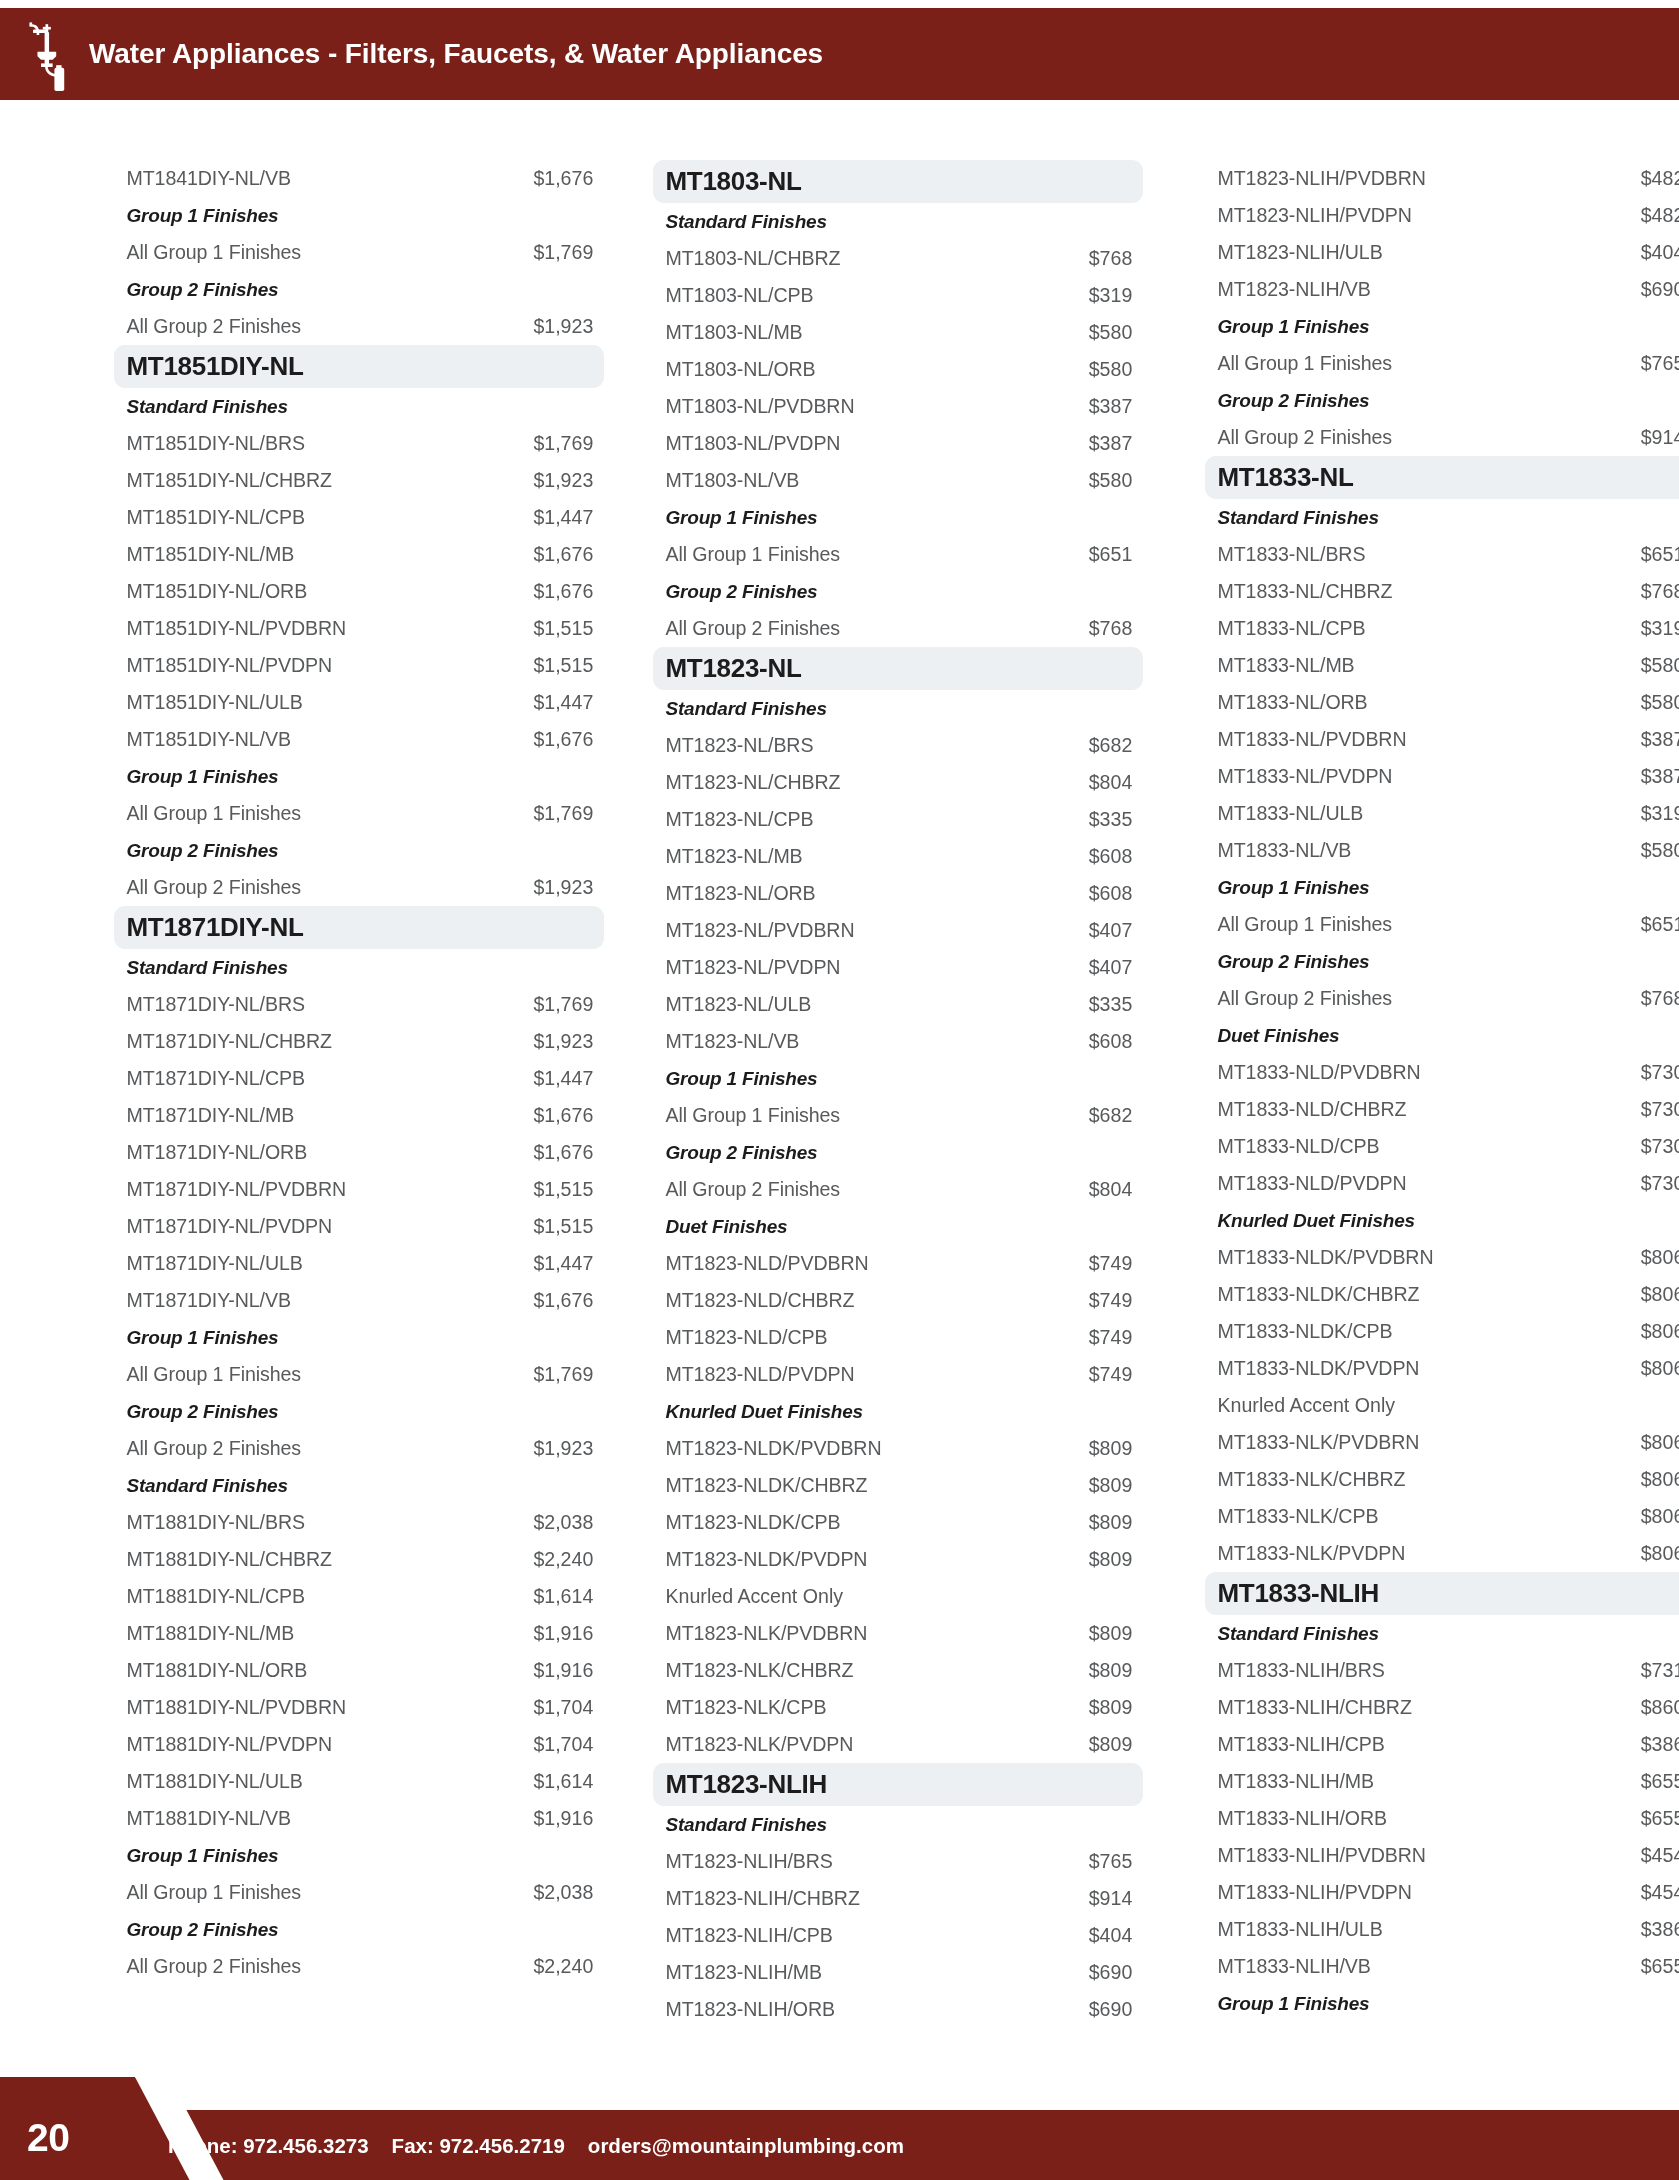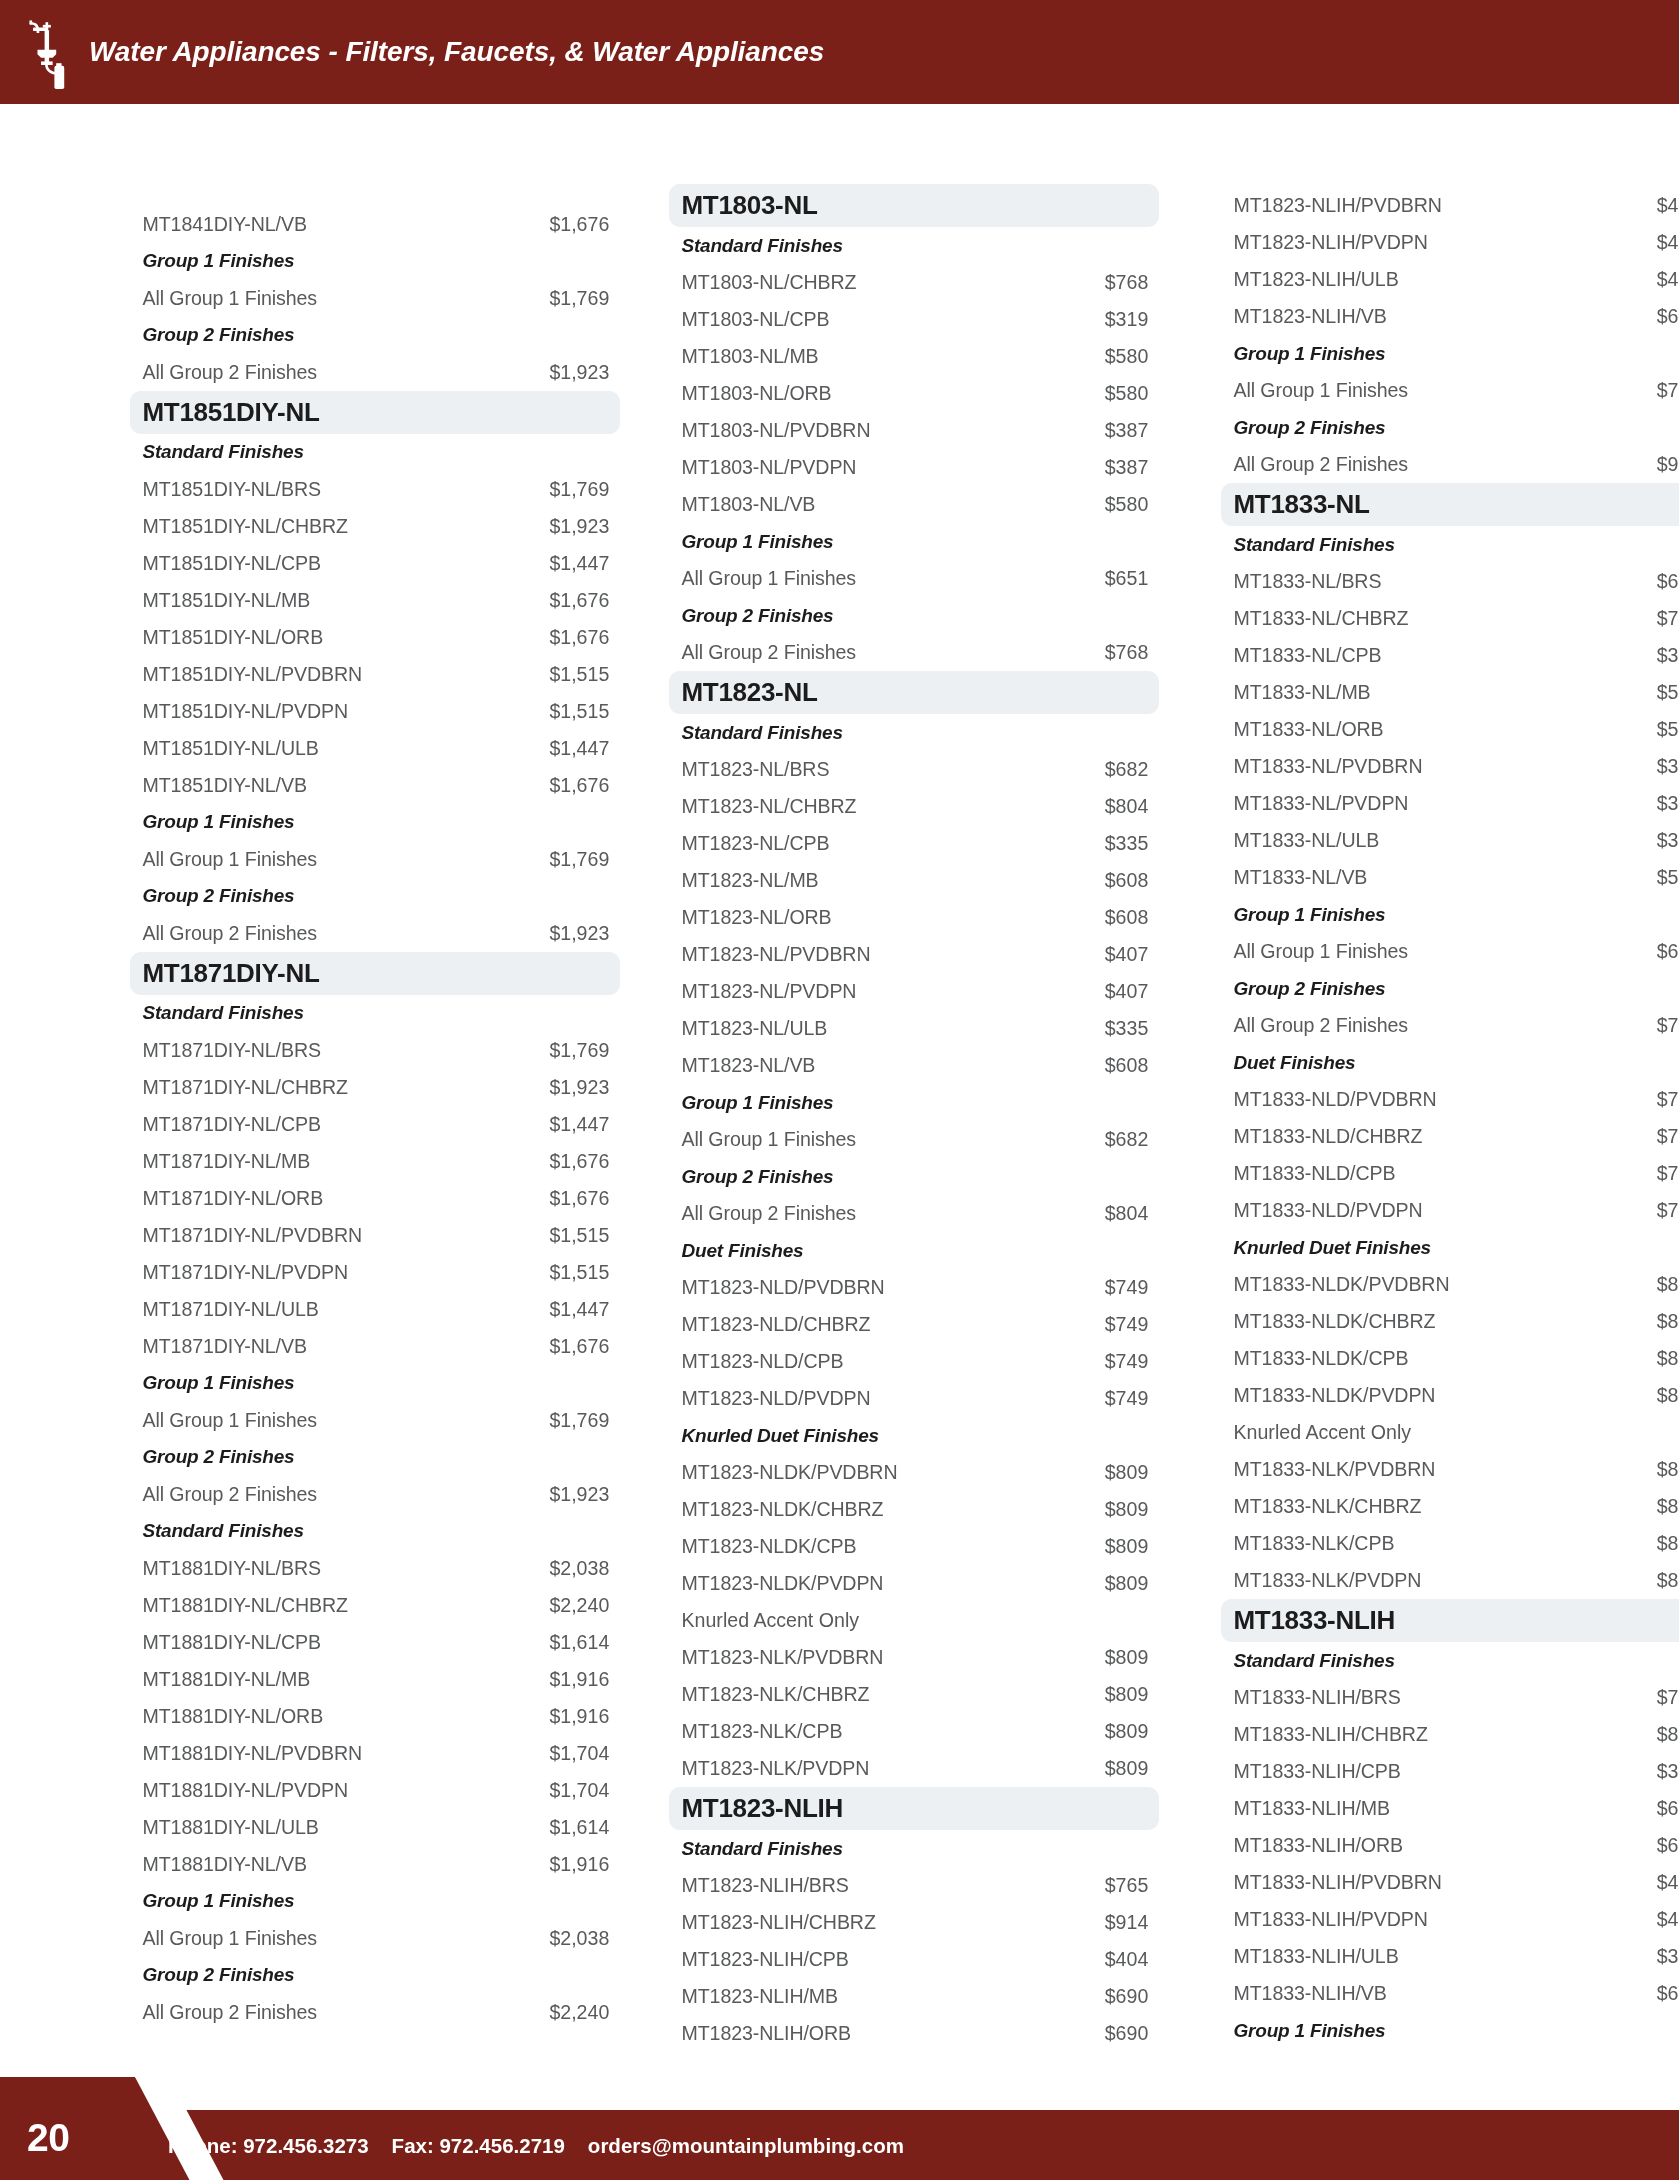--- a/index.html
+++ b/index.html
@@ -10,27 +10,26 @@
     height: 2181px;
     background: #ffffff;
     font-family: "Liberation Sans", sans-serif;
     position: relative;
     overflow: hidden;
   }
 
   
   .page-header {
     position: absolute;
-    top: 0; left: 0;
+    top: 8px; left: 0;
     width: 1680px;
-    height: 104px;
+    height: 92px;
     background: #7a2018;
     display: flex;
     align-items: center;
-    font-style: italic;
   }
   .header-icon {
     width: 41px;
     height: 75px;
     margin-left: 25px;
     margin-right: 23px;
     flex: 0 0 auto;
   }
   .header-icon svg { display: block; width: 100%; height: 100%; }
   .header-title {
@@ -38,25 +37,24 @@
     font-size: 28px;
     font-weight: bold;
     letter-spacing: -0.1px;
     white-space: nowrap;
   }
 
   
   .columns {
     position: absolute;
     top: 160px;
-    left: 16px;
+    left: 0;
     width: 1480px;
     height: 1916px;
     display: flex;
-    align-items: center;
   }
   .col {
     width: 490px;
     flex: 0 0 490px;
     overflow: hidden;
   }
   .col-1 { margin-left: 114px; }
   .col-2 { margin-left: 49px; }
   .col-3 { margin-left: 62px; }
 

